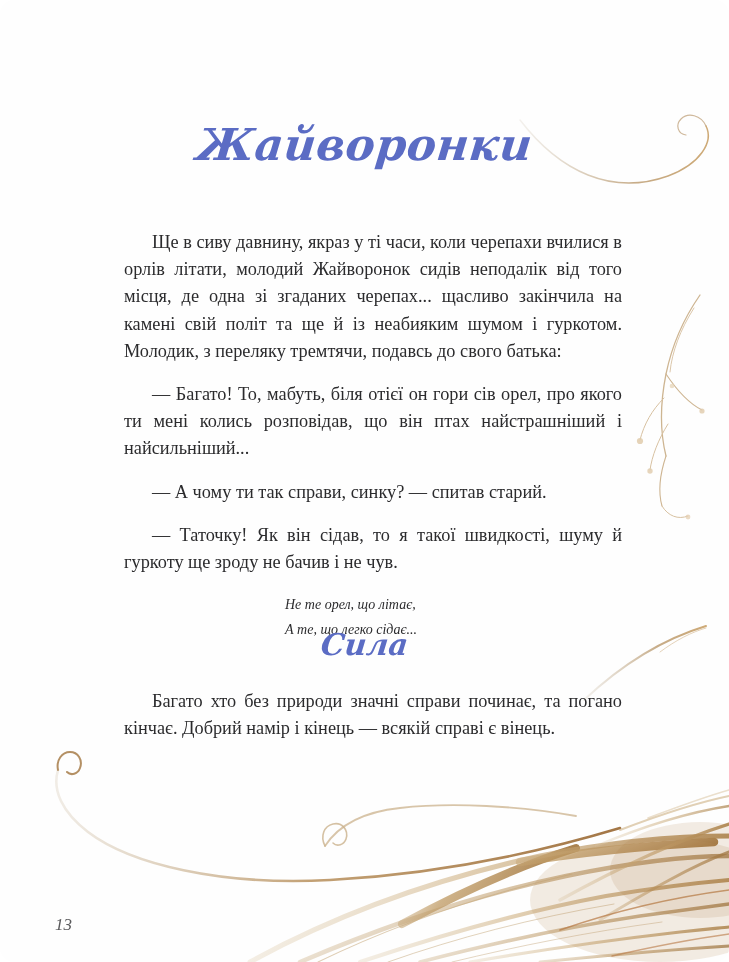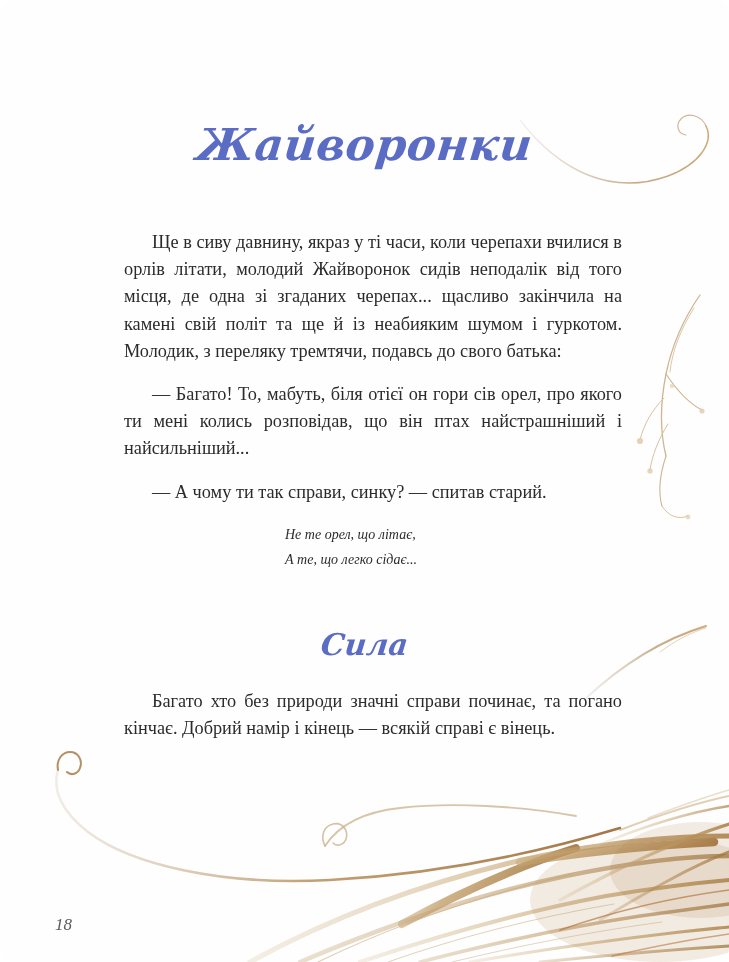--- a/index.html
+++ b/index.html
@@ -216,28 +216,29 @@
   </div>
 
   <div class="content">
 
     <h1 class="chapter-title">Жайворонки</h1>
 
     <div class="body-block">
       <p class="para">Ще в сиву давнину, якраз у ті часи, коли черепахи вчилися в орлів літати, молодий Жайворонок сидів неподалік від того місця, де одна зі згаданих черепах... щасливо закінчила на камені свій політ та ще й із неабияким шумом і гуркотом. Молодик, з переляку тремтячи, подавсь до свого батька:</p>
       <p class="para">— Багато! То, мабуть, біля отієї он гори сів орел, про якого ти мені колись розповідав, що він птах найстрашніший і найсильніший...</p>
       <p class="para">— А чому ти так справи, синку? — спитав старий.</p>
+      <p class="para">— Таточку! Як він сідав, то я такої швидкості, шуму й гуркоту ще зроду не бачив і не чув.</p>
 
       <div class="verse">
         <span class="verse-line">Не те орел, що літає,</span>
         <span class="verse-line">А те, що легко сідає...</span>
       </div>
     </div>
 
     <h2 class="section-title">Сила</h2>
 
     <div class="closing-block">
       <p class="para">Багато хто без природи значні справи починає, та погано кінчає. Добрий намір і кінець — всякій справі є вінець.</p>
     </div>
 
-    <div class="page-number">18</div>
+    <div class="page-number">13</div>
   </div>
 </div>
 
 </body></html>

